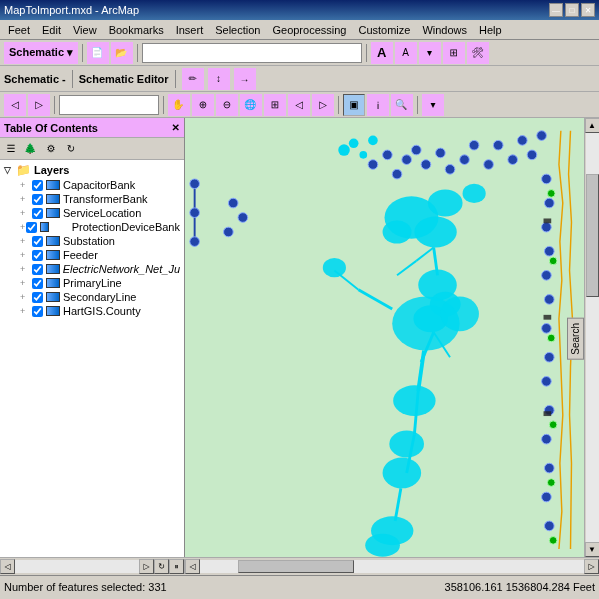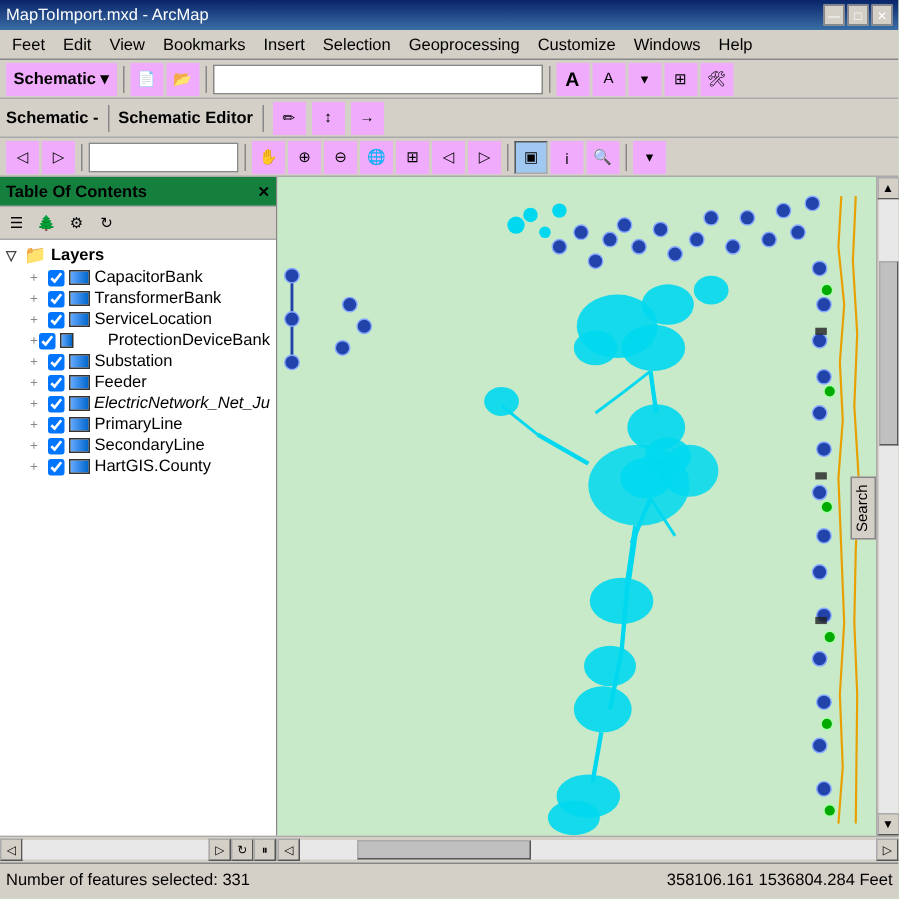--- a/index.html
+++ b/index.html
@@ -80,21 +80,21 @@
     
     .toc {
       width: 185px;
       background: white;
       border-right: 1px solid #888;
       display: flex;
       flex-direction: column;
       overflow: hidden;
     }
     .toc-header {
-      background: #15803d;
+      background: #f0abfc;
       padding: 2px 4px;
       font-weight: bold;
       font-size: 11px;
       border-bottom: 1px solid #aaa;
       display: flex;
       align-items: center;
       justify-content: space-between;
       height: 20px;
     }
     .toc-toolbar {

